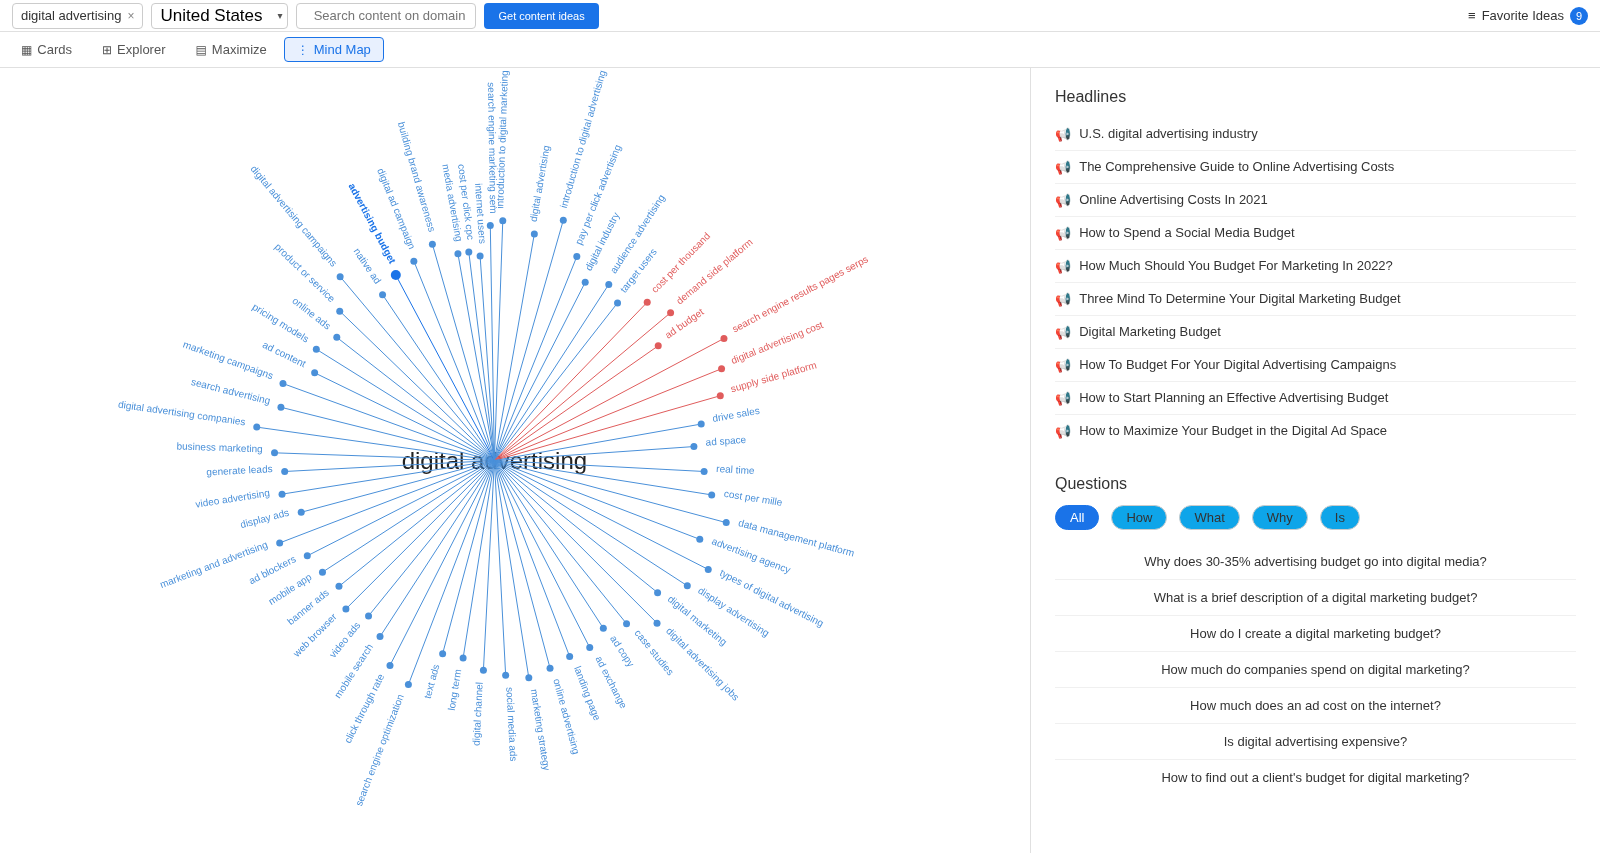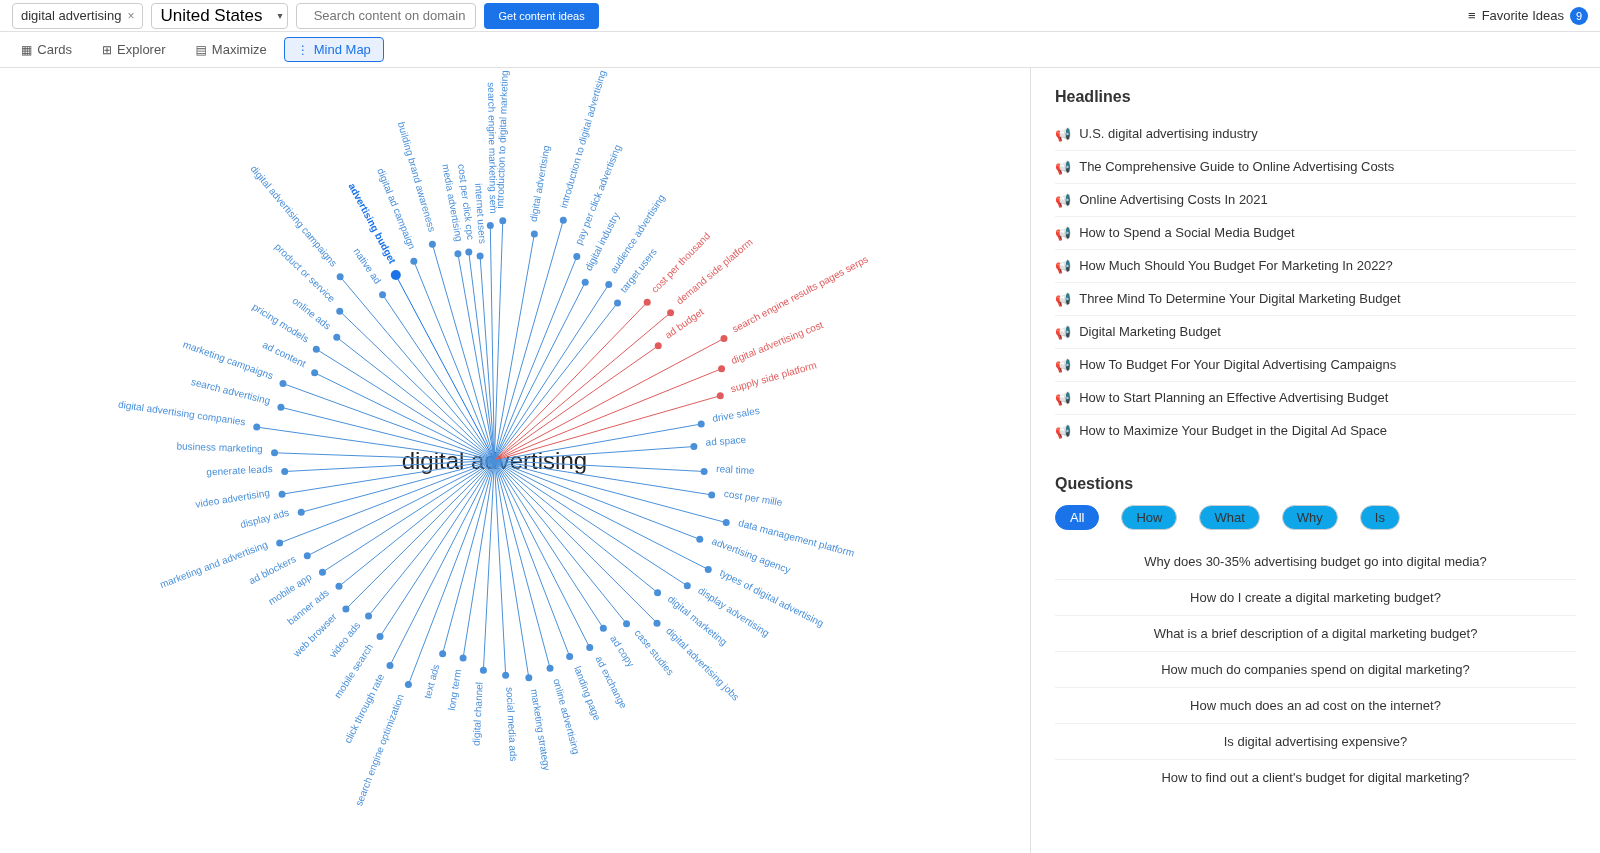--- a/index.html
+++ b/index.html
@@ -65,32 +65,32 @@
     #mindmap-svg { width: 100%; height: 100%; }
 
     
     #right-panel {
       width: 570px; border-left: 1px solid #e0e0e0; overflow-y: auto;
       padding: 20px 24px;
     }
 
     
     #headlines-section { margin-bottom: 28px; }
-    .section-title { font-size: 16px; font-weight: 700; margin-bottom: 12px; }
+    .section-title { font-size: 16px; font-weight: 400; margin-bottom: 12px; }
     .headline-item {
       display: flex; align-items: flex-start; gap: 8px; padding: 8px 0;
       border-bottom: 1px solid #f0f0f0; font-size: 13px; color: #333; cursor: pointer;
     }
     .headline-item:last-child { border-bottom: none; }
     .megaphone-icon { color: #1a73e8; font-size: 13px; flex-shrink: 0; margin-top: 1px; }
     .megaphone-icon.grey { color: #aaa; }
 
     
     #questions-section { }
-    .questions-filters { display: flex; gap: 22px; margin-bottom: 14px; flex-wrap: wrap; }
+    .questions-filters { display: flex; gap: 12px; margin-bottom: 14px; flex-wrap: wrap; }
     .filter-btn {
       padding: 4px 14px; border-radius: 16px; border: 1px solid #ccc;
       font-size: 13px; cursor: pointer; background: #0ea5e9; color: #333;
     }
     .filter-btn.active { background: #1a73e8; color: #fff; border-color: #1a73e8; }
     .question-item {
       padding: 10px 0; border-bottom: 1px solid #f0f0f0; font-size: 13px;
       color: #333; cursor: pointer; text-align: center;
     }
     .question-item:last-child { border-bottom: none; }
@@ -388,22 +388,22 @@
       <div class="section-title">Questions</div>
       <div class="questions-filters" id="questions-filters">
           <button class="filter-btn active">All</button>
           <button class="filter-btn">How</button>
           <button class="filter-btn">What</button>
           <button class="filter-btn">Why</button>
           <button class="filter-btn">Is</button>
         </div>
       <div id="questions-list">
           <div class="question-item">Why does 30-35% advertising budget go into digital media?</div>
+          <div class="question-item">What is a brief description of a digital marketing budget?</div>
           <div class="question-item">How do I create a digital marketing budget?</div>
-          <div class="question-item">What is a brief description of a digital marketing budget?</div>
           <div class="question-item">How much do companies spend on digital marketing?</div>
           <div class="question-item">How much does an ad cost on the internet?</div>
           <div class="question-item">Is digital advertising expensive?</div>
           <div class="question-item">How to find out a client's budget for digital marketing?</div>
         </div>
     </div>
   </div>
 </div>
 
 </body></html>

